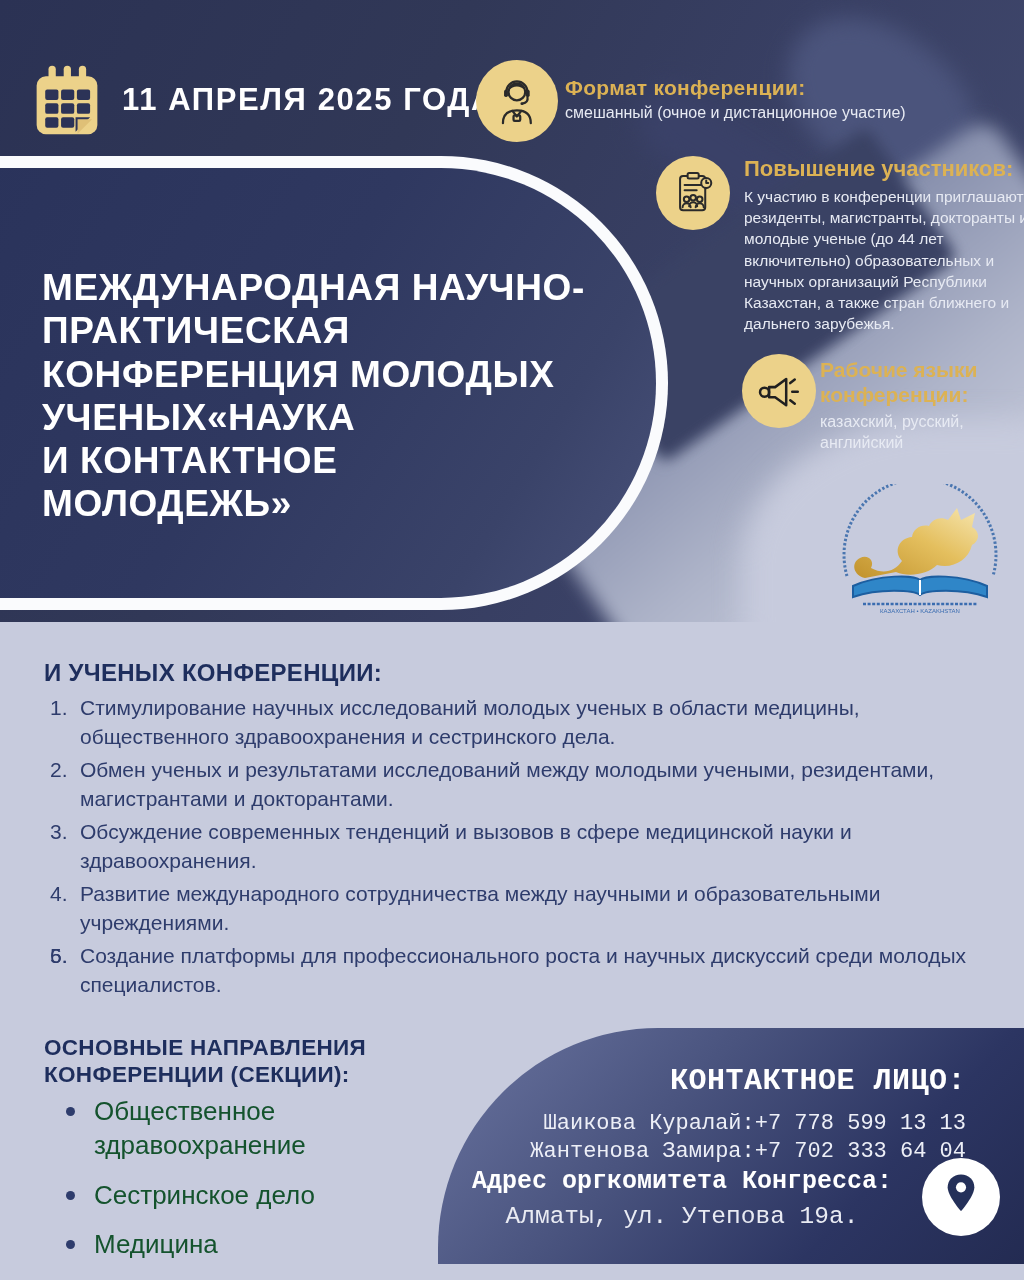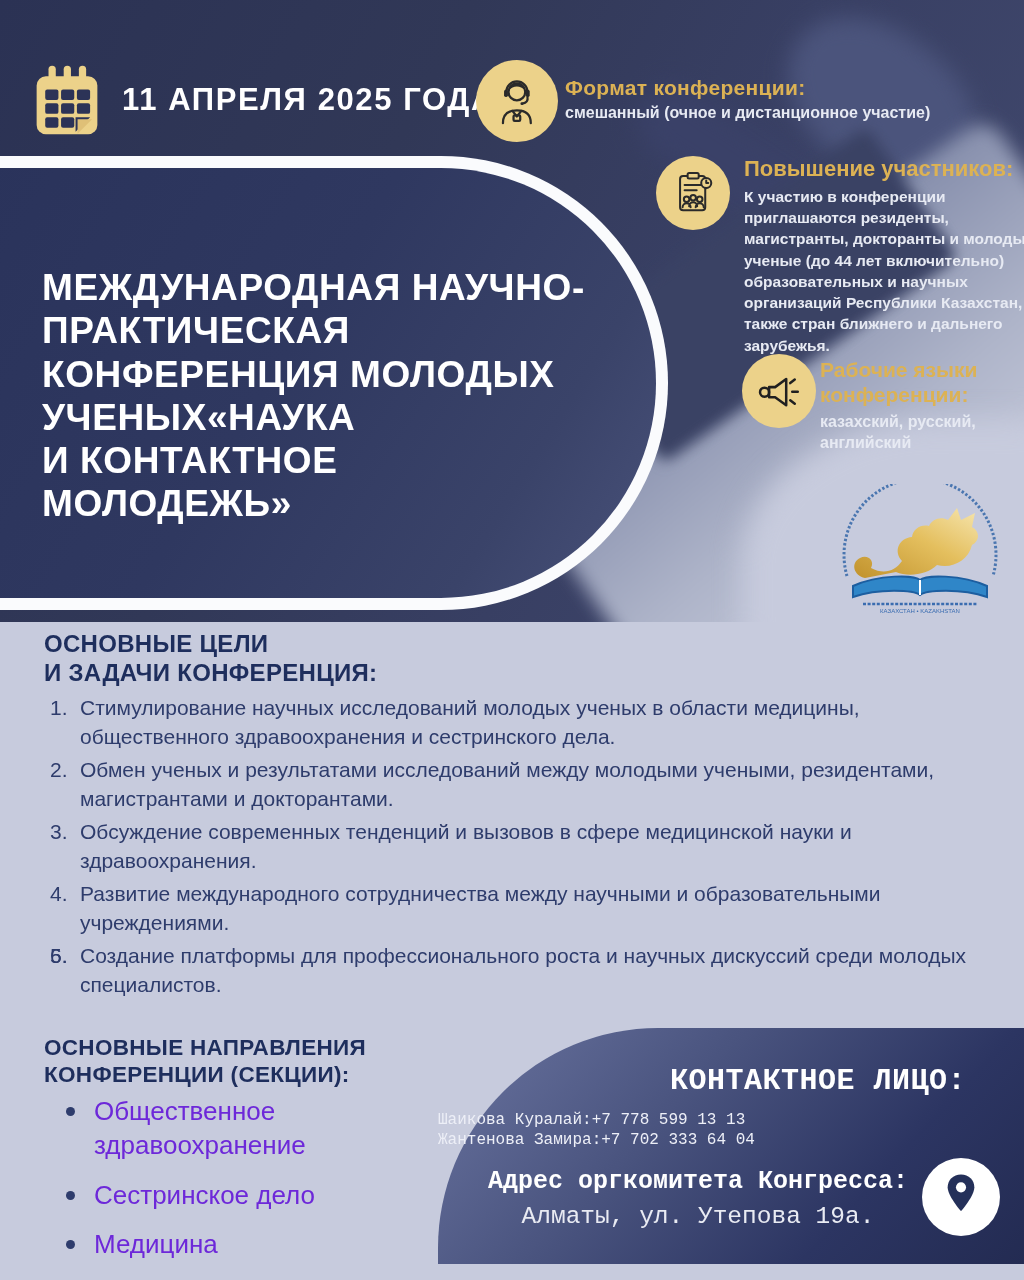--- a/index.html
+++ b/index.html
@@ -39,21 +39,21 @@
   }
   .title-panel h1 {
     padding:98px 0 0 66px; font-size:37px; line-height:1.17; color:#ffffff;
     font-weight:700; letter-spacing:0.6px;
   }
 
   
   .gold-circle { position:absolute; background:#ecd28a; border-radius:50%;
     display:flex; align-items:center; justify-content:center; z-index:5; }
   .ib-title { position:absolute; color:#dcb254; font-weight:700; z-index:5; }
-  .ib-text  { position:absolute; color:#e7eaf3; z-index:5;font-weight:bold; }
+  .ib-text  { position:absolute; color:#e7eaf3; z-index:5; }
 
   .ib1-circle { left:476px; top:60px;  width:82px; height:82px; }
   .ib1-title  { left:565px; top:76px;  font-size:21px; letter-spacing:0.3px; }
   .ib1-text   { left:565px; top:104px; font-size:16px; width:440px; }
 
   .ib2-circle { left:656px; top:156px; width:74px; height:74px; }
   .ib2-title  { left:744px; top:156px; font-size:22px; }
   .ib2-text   { left:744px; top:186px; font-size:15.5px; width:300px; line-height:1.37; }
 
   .ib3-circle { left:742px; top:354px; width:74px; height:74px; }
@@ -71,36 +71,36 @@
   .goals-heading    { left:44px; top:630px;  font-size:24px; }
   .sections-heading { left:44px; top:1034px; font-size:22.5px; }
 
   .goals-list { position:absolute; left:50px; top:694px; width:946px; list-style:none; z-index:2; }
   .goals-list li { position:relative; padding-left:30px; margin-bottom:5px;
     font-size:21px; line-height:1.36; color:#2e3c6c; }
   .goals-list li .num { position:absolute; left:0; top:0; }
 
   .sections-list { position:absolute; left:64px; top:1094px; width:312px; list-style:none; z-index:2; }
   .sections-list li { position:relative; padding-left:30px; margin-bottom:15px;
-    font-size:26px; line-height:1.32; color:#6d28d9; }
+    font-size:26px; line-height:1.32; color:#14532d; }
   .sections-list li::before { content:""; position:absolute; left:2px; top:13px;
     width:9px; height:9px; border-radius:50%; background:#2e3c6c; }
 
   
   .contact-panel {
     position:absolute; left:438px; top:1028px; width:586px; height:236px; z-index:3;
     border-top-left-radius:220px;
     background:linear-gradient(133deg,#6a74a0 0%,#4a547f 38%,#2c3562 72%,#232b52 100%);
     font-family:Liberation Mono, monospace;
   }
   .contact-heading { margin:36px 58px 0 0; text-align:right; font-size:30px;
     font-weight:700; color:#ffffff; letter-spacing:0.5px; }
-  .contact-lines { margin:12px 58px 0 0; text-align:left; font-size:16px;
+  .contact-lines { margin:12px 58px 0 0; text-align:right; font-size:22px;
     color:#edeff7; line-height:1.28; }
-  .address-block { position:absolute; right:116px; bottom:34px; text-align:right; }
+  .address-block { position:absolute; right:132px; bottom:34px; text-align:right; }
   .address-label { font-size:25px; font-weight:700; color:#ffffff; }
   .address-text  { font-size:24.5px; color:#e9ebf3; margin-top:7px;text-align:center; }
   .pin-circle { position:absolute; right:24px; bottom:28px; width:78px; height:78px;
     background:#ffffff; border-radius:50%; display:flex; align-items:center; justify-content:center; }
   .pin-circle svg { width:46px; height:52px; display:block; }
 </style>
 </head>
 <body>
 
 <div class="poster">
@@ -201,22 +201,22 @@
         <path d="M28,102 C54,90 90,91 95,96 C100,91 136,90 162,102 L162,113
                  C136,104 101,106 95,111 C89,106 54,104 28,113 Z" fill="#2f86c8" stroke="#1c5ea0" stroke-width="2"></path>
         <path d="M95,96 L95,111" stroke="#ffffff" stroke-width="2"></path>
         <line x1="38" y1="120" x2="152" y2="120" stroke="#3a6cb0" stroke-width="2.6" stroke-dasharray="3,1.6"></line>
         <text x="95" y="129" text-anchor="middle" font-size="6" fill="#3a6cb0">КАЗАХСТАН • KAZAKHSTAN</text>
       </svg>
     </div>
   </div>
 
   <div class="section-heading goals-heading">
-    <span>ОСНОВНЫЕ ЦЕЛИ</span><br>
-    <span>И ЗАДАЧИ КОНФЕРЕНЦИЯ:</span>
+    <br>
+    <span>И УЧЕНЫХ КОНФЕРЕНЦИИ:</span>
   </div>
 
   <ol class="goals-list">
     <li><span class="num">1.</span><span>Стимулирование научных исследований молодых ученых в области медицины, общественного здравоохранения и сестринского дела.</span></li>
     <li><span class="num">2.</span><span>Обмен ученых и результатами исследований между молодыми учеными, резидентами, магистрантами и докторантами.</span></li>
     <li><span class="num">3.</span><span>Обсуждение современных тенденций и вызовов в сфере медицинской науки и здравоохранения.</span></li>
     <li><span class="num">4.</span><span>Развитие международного сотрудничества между научными и образовательными учреждениями.</span></li>
     <li><span class="num">5.</span></li>
     <li><span class="num">6.</span><span>Создание платформы для профессионального роста и научных дискуссий среди молодых специалистов.</span></li>
   </ol>

